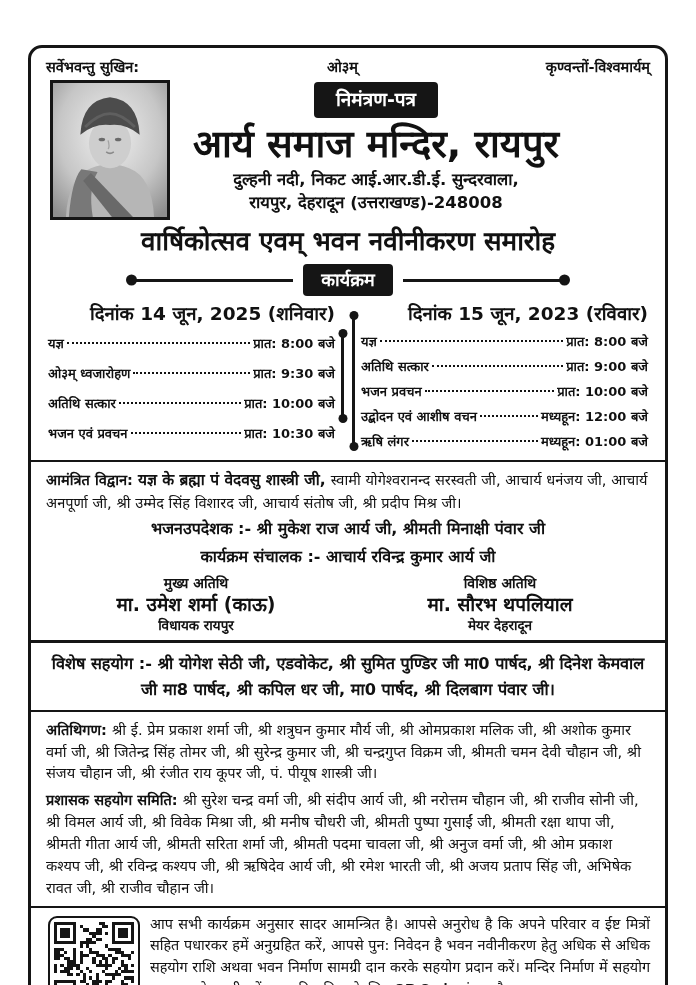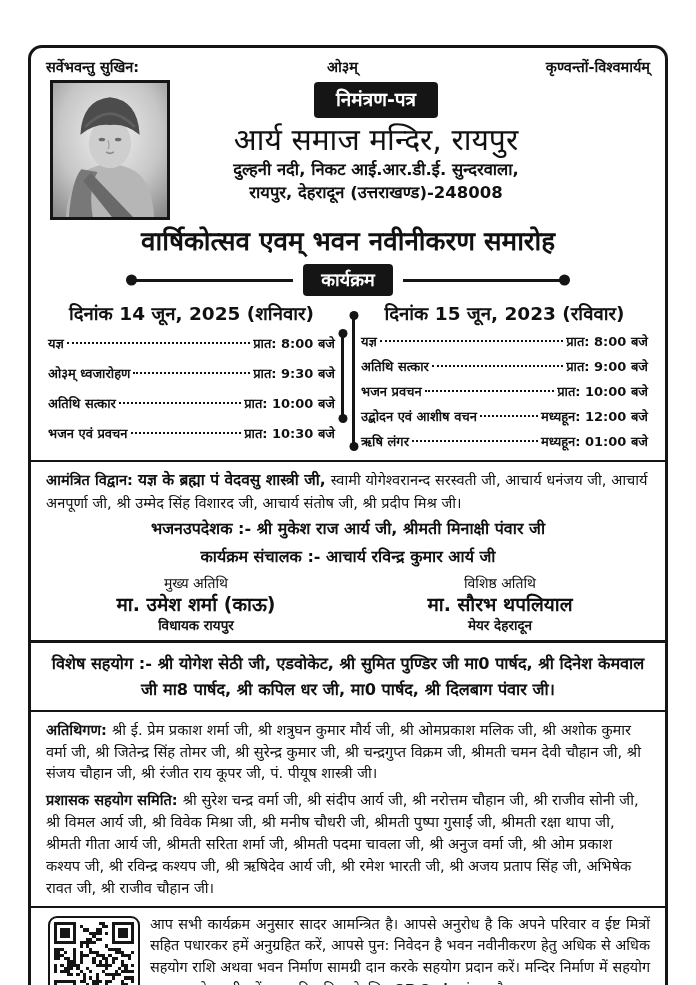--- a/index.html
+++ b/index.html
@@ -22,35 +22,35 @@
   .portrait {
     width:120px; height:140px; border:3px solid #151515; background:#bbb;
     flex:0 0 auto; margin-left:6px; overflow:hidden;
   }
   .portrait svg { display:block; width:100%; height:100%; }
   .hero-center { flex:1; text-align:center; padding-right:70px; }
   .pill {
     display:inline-block; background:#151515; color:#fff; font-weight:700;
     font-size:19px; padding:4px 22px 6px 22px; border-radius:4px; margin-top:2px;
   }
-  .mandir-title { font-size:30px; font-weight:400; letter-spacing:0; margin-top:4px; line-height:1.2; }
+  .mandir-title { font-size:38px; font-weight:700; letter-spacing:0; margin-top:4px; line-height:1.2; }
   .addr { font-size:16.5px; font-weight:700; line-height:1.4; }
   
   .event-title { font-size:26px; font-weight:800; text-align:center; margin-top:6px; line-height:1.2; }
   .band { display:flex; align-items:center; justify-content:center; margin:7px 0 4px 0; }
   .band .hline { width:165px; height:3px; background:#151515; position:relative; }
   .band .hline .enddot { position:absolute; top:50%; width:11px; height:11px; border-radius:50%;
     background:#151515; transform:translateY(-50%); }
   .band .hline.l .enddot { left:-2px; }
   .band .hline.r .enddot { right:-2px; }
   .band .pill { margin:0 10px; font-size:18px; padding:3px 18px 5px 18px; }
   
   .schedule { display:flex; align-items:stretch; margin-top:2px; }
   .day { flex:1 1 0; padding:0 4px; }
-  .day-head { text-align:center; font-size:18.5px; font-weight:800; margin-bottom:4px; }
+  .day-head { text-align:right; font-size:18.5px; font-weight:800; margin-bottom:4px; }
   .srow { display:flex; align-items:baseline; font-weight:700; font-size:13px;text-align:center; }
   .day.d1 .srow { line-height:30px; }
   .day.d2 .srow { line-height:25px; }
   .srow .dots { flex:1; border-bottom:2.5px dotted #111; margin:0 3px; transform:translateY(-4px); min-width:14px; }
   .vsep { flex:0 0 18px; position:relative; }
   .vline { position:absolute; width:3px; background:#151515; }
   .vline::before,.vline::after { content:""; position:absolute; left:50%; transform:translateX(-50%);
     width:9px; height:9px; border-radius:50%; background:#151515; }
   .vline::before { top:-5px; } .vline::after { bottom:-5px; }
   .vline.a { left:2px; top:34px; bottom:36px; }
@@ -58,21 +58,21 @@
   
   .rule { border:none; border-top:2.5px solid #151515; margin:6px -13px; }
   .rule.thick { border-top-width:3.5px; }
   
   .para { font-size:14.6px; line-height:1.5; text-align:left; padding:1px 2px; }
   .para .lbl { font-weight:800; margin-right:5px; }
   .para .lead { font-weight:800; font-size:15.5px; margin-right:5px; }
   .centerline { text-align:center; font-weight:800; font-size:16px; line-height:1.7; }
   .guests { display:flex; margin:3px 0 2px 0; }
   .guest { flex:1; text-align:center; }
-  .guest .role { font-size:14px; font-weight:400; }
+  .guest .role { font-size:14px; font-weight:700; }
   .guest .gname { font-size:19px; font-weight:800; line-height:1.3; }
   .guest .gtitle { font-size:13.5px; font-weight:700; }
   .vishesh { text-align:center; font-weight:800; font-size:16.2px; line-height:1.55; padding:2px 0; }
   
   .qr-row { display:flex; align-items:flex-start; margin-top:4px; }
   .qr-box { flex:0 0 auto; width:92px; height:92px; border:2.5px solid #151515; border-radius:9px;
     padding:4px; margin:2px 10px 0 4px; }
   .qr-box svg { display:block; width:100%; height:100%; }
   .qr-text { flex:1; font-size:14.4px; line-height:1.5; text-align:justify; padding-right:2px; }
   .qr-text b { font-family:"Liberation Sans","DejaVu Sans",sans-serif; }

